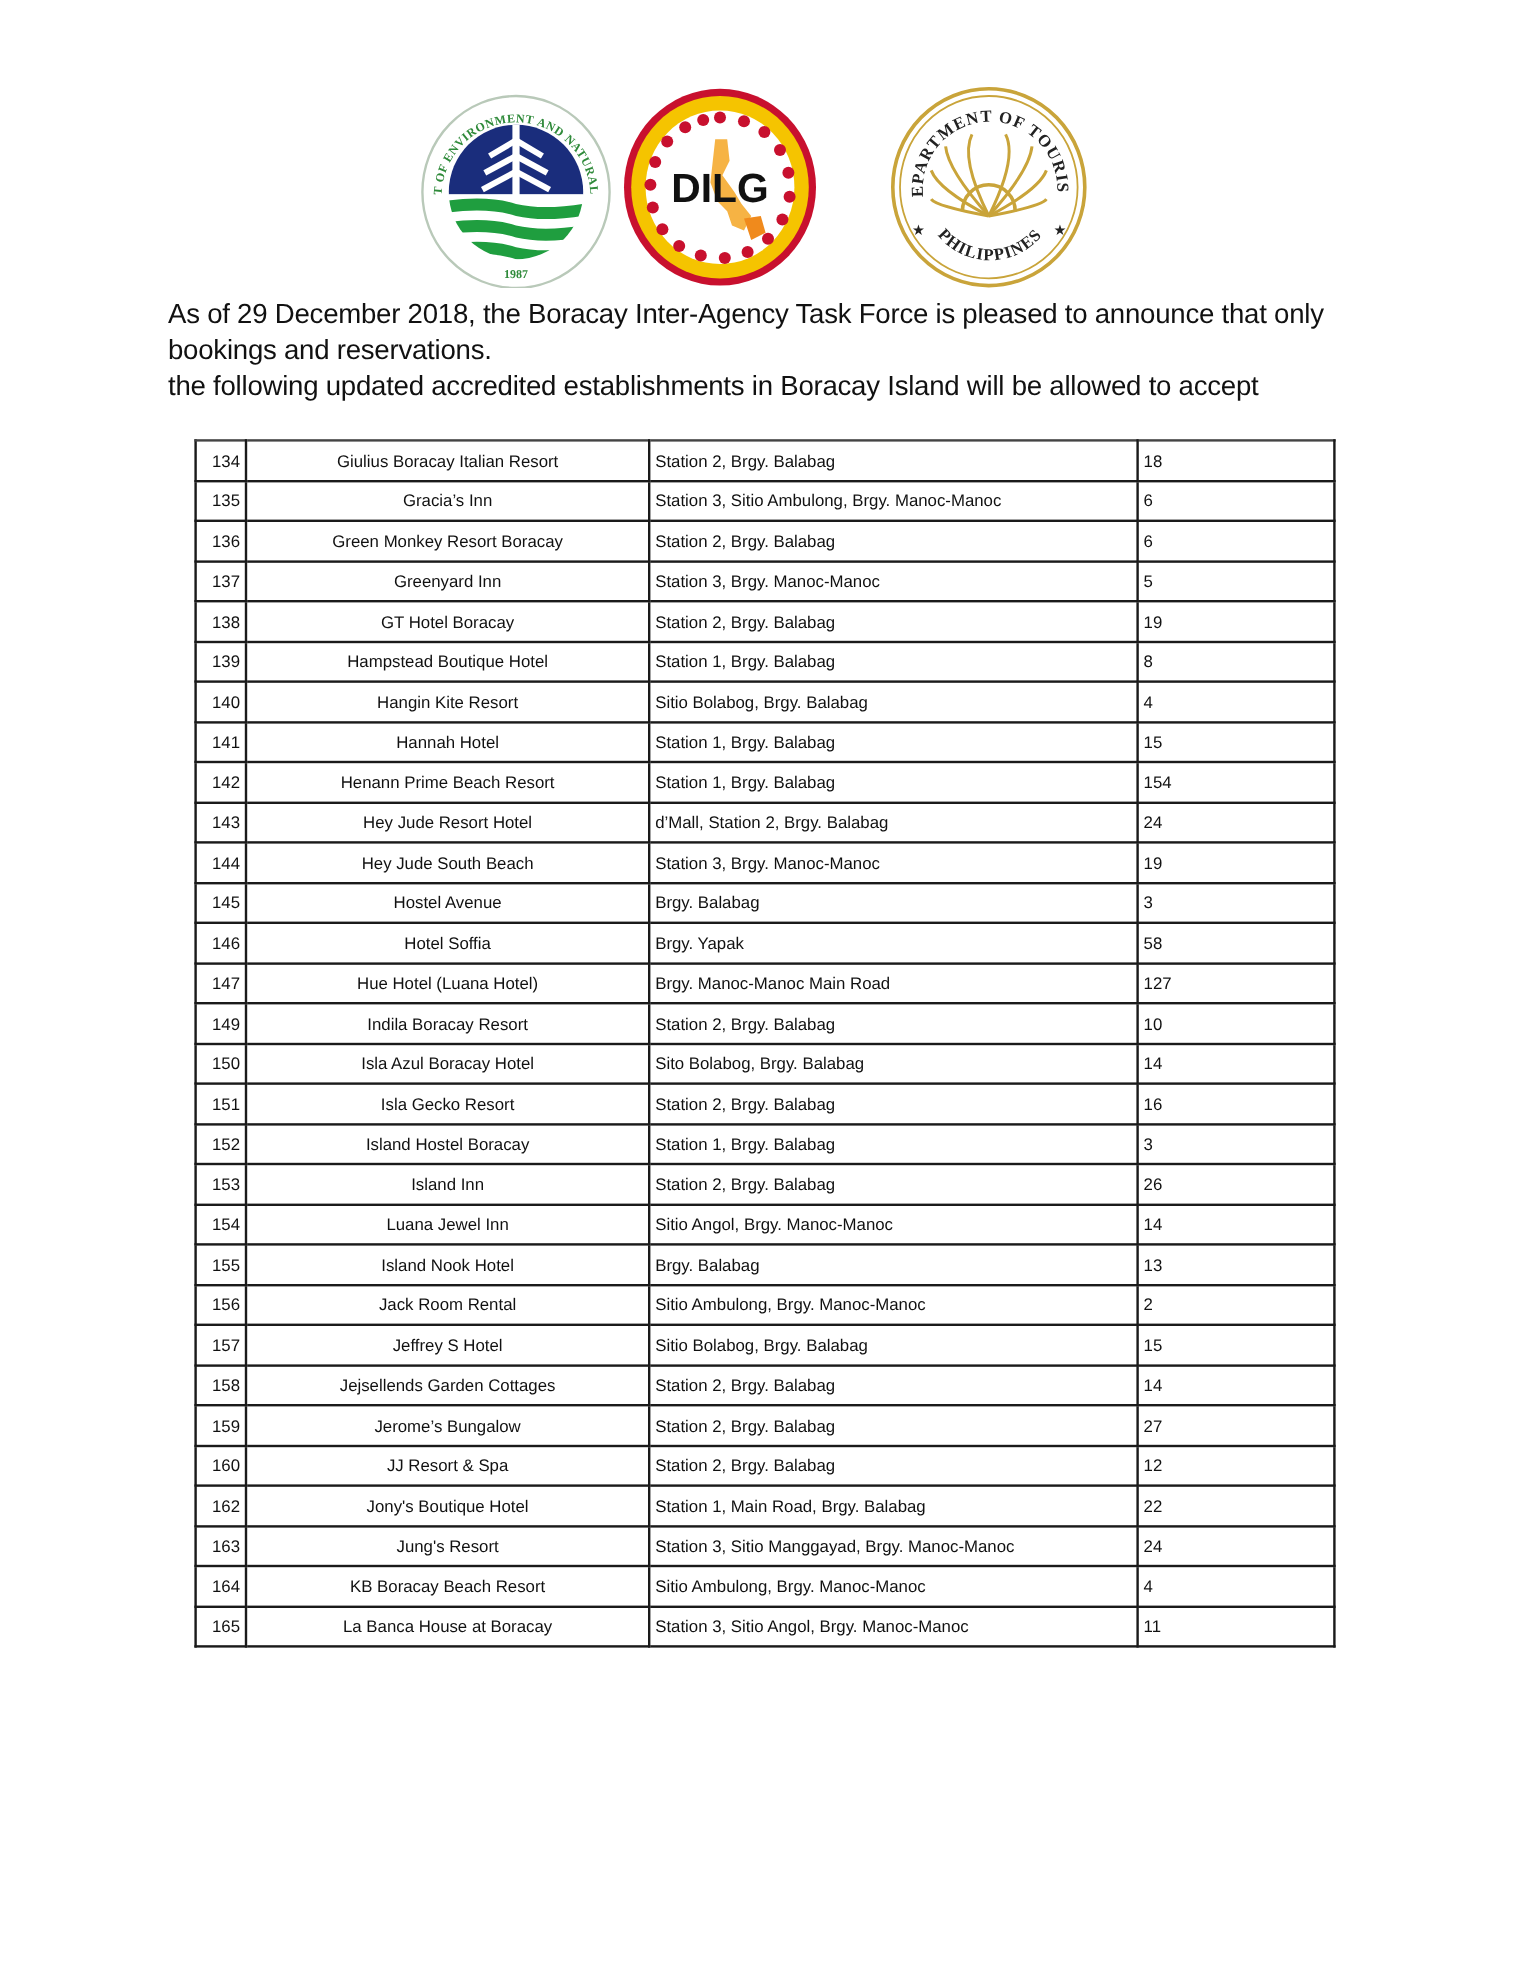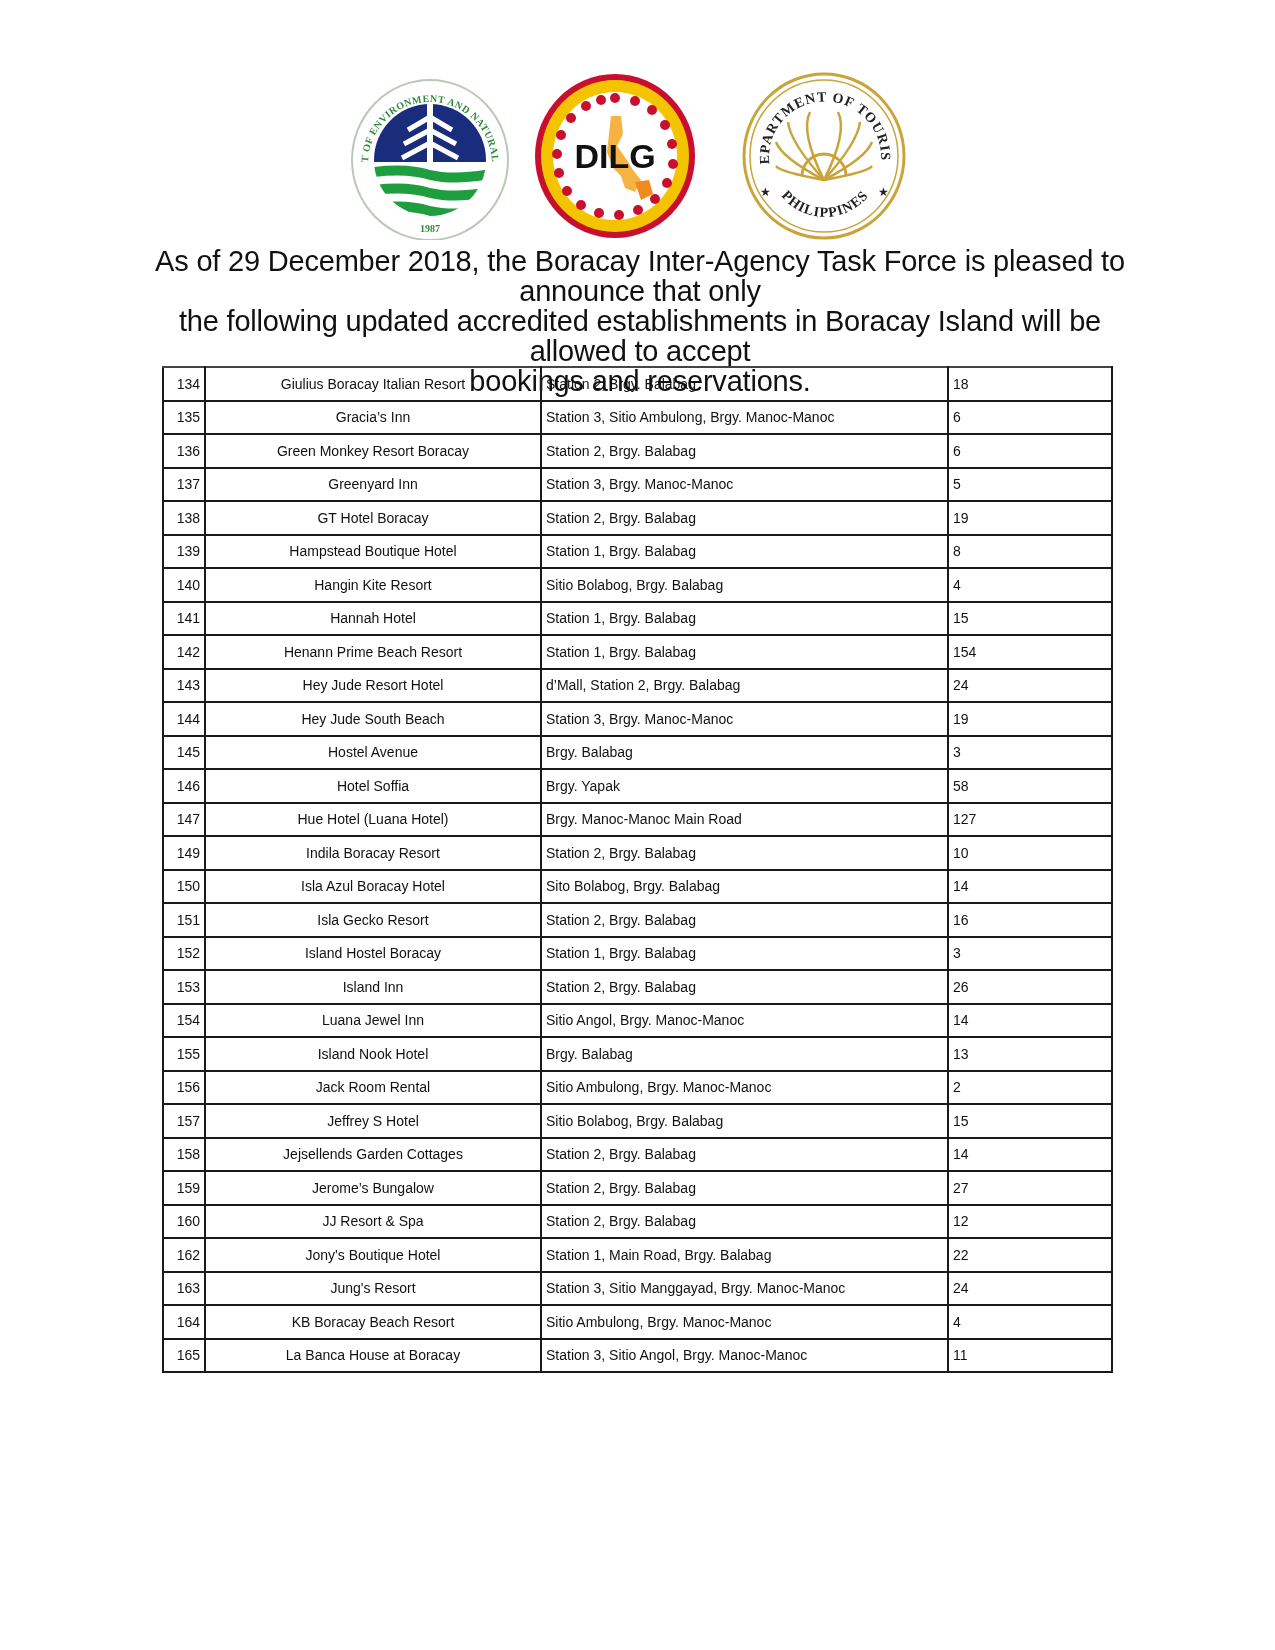--- a/index.html
+++ b/index.html
@@ -22,31 +22,30 @@
       width: 1275px;
       height: 170px;
     }
     .logo {
       position: absolute;
       width: 168px;
       height: 168px;
     }
     .logo svg { width: 100%; height: 100%; display: block; }
     .logo-denr { left: 346px; top: 0; }
-    .logo-dilg { left: 531px; top: 0; }
+    .logo-dilg { left: 516px; top: 0; }
     .logo-dot  { left: 740px; top: 0; }
 
     .announcement {
       position: absolute;
       top: 246px;
       left: 140px;
       width: 1000px;
-      text-align: center;
       font-family: "Liberation Sans", "DejaVu Sans", sans-serif;
-      font-size: 29px;
+      font-size: 23px;
       line-height: 30px;
       letter-spacing: -0.2px;
       color: #111;
     }
 
     table.establishments {
       position: absolute;
       top: 366px;
       left: 162px;
       width: 951px;
@@ -168,22 +167,22 @@
         <textPath href="#dotArcBottom" startOffset="50%" text-anchor="middle">PHILIPPINES</textPath>
       </text>
       <text x="20" y="124" font-size="12" fill="#222">★</text>
       <text x="138" y="124" font-size="12" fill="#222">★</text>
     </svg>
   </div>
 </div>
 
 <div class="announcement">
   <div>As of 29 December 2018, the Boracay Inter-Agency Task Force is pleased to announce that only</div>
+  <div>bookings and reservations.</div>
   <div>the following updated accredited establishments in Boracay Island will be allowed to accept</div>
-  <div>bookings and reservations.</div>
 </div>
 
 <table class="establishments">
   <tbody id="table-body">
       <tr>
         <td class="col-no">134</td>
         <td class="col-name">Giulius Boracay Italian Resort</td>
         <td class="col-loc">Station 2, Brgy. Balabag</td>
         <td class="col-count">18</td>
       </tr>

